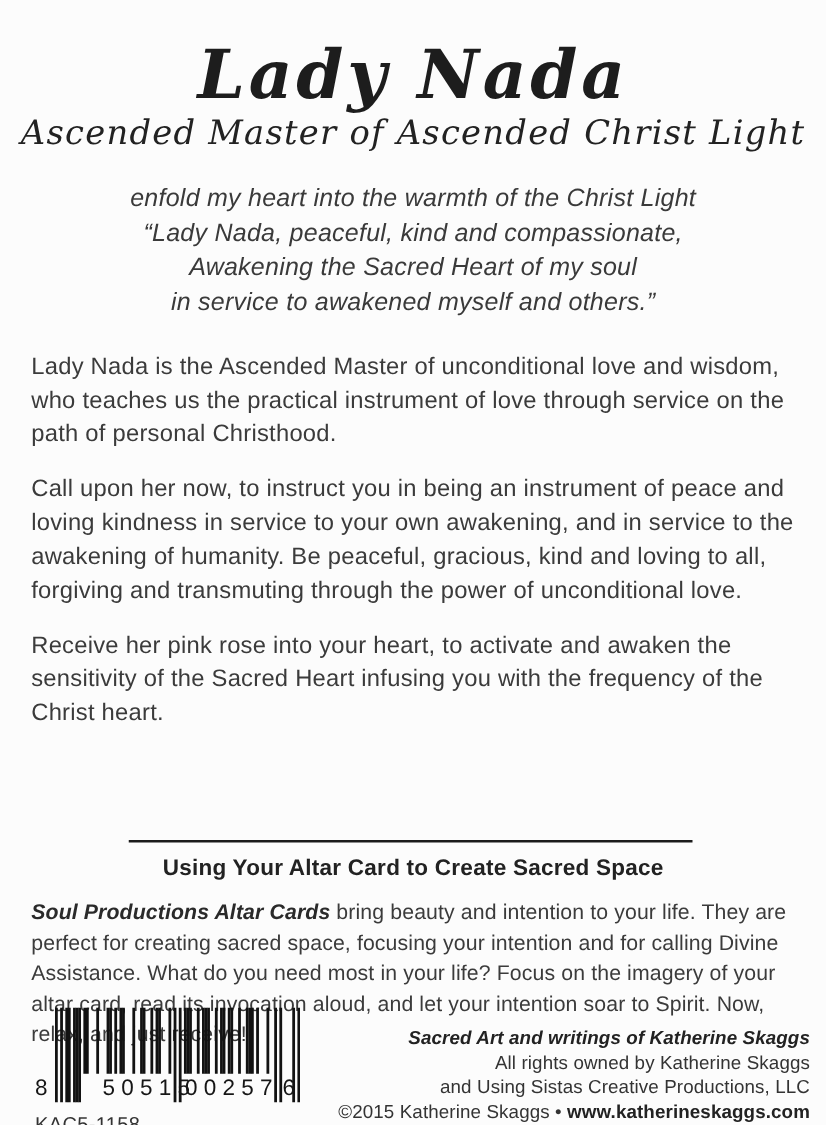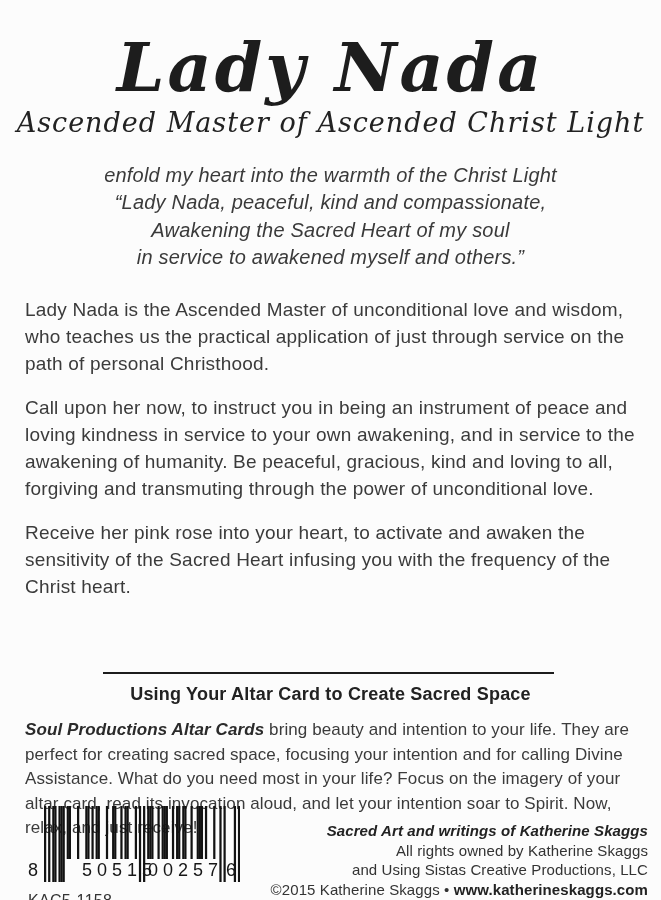--- a/index.html
+++ b/index.html
@@ -13,21 +13,21 @@
   }
   .card { position: relative; width: 661px; height: 900px; }
 
   
   .title {
     margin-top: 30px;
     text-align: center;
     font-family: "DejaVu Serif", serif;
     font-style: italic;
     font-weight: 600;
-    font-size: 68px;
+    font-size: 54px;
     line-height: 1.1;
     color: #1d1d1d;
     letter-spacing: 3px;
   }
   .subtitle {
     text-align: center;
     font-family: "DejaVu Serif", serif;
     font-style: italic;
     font-weight: 500;
     font-size: 27px;
@@ -133,21 +133,21 @@
   <div class="subtitle">Ascended Master of Ascended Christ Light</div>
 
   <div class="quote">
     <div>enfold my heart into the warmth of the Christ Light</div>
     <div>“Lady Nada, peaceful, kind and compassionate,</div>
     <div>Awakening the Sacred Heart of my soul</div>
     <div>in service to awakened myself and others.”</div>
   </div>
 
   <div class="body-text">
-    <p>Lady Nada is the Ascended Master of unconditional love and wisdom, who teaches us the practical application of just through service on the path of personal Christhood.</p>
+    <p>Lady Nada is the Ascended Master of unconditional love and wisdom, who teaches us the practical instrument of love through service on the path of personal Christhood.</p>
     <p>Call upon her now, to instruct you in being an instrument of peace and loving kindness in service to your own awakening, and in service to the awakening of humanity. Be peaceful, gracious, kind and loving to all, forgiving and transmuting through the power of unconditional love.</p>
     <p>Receive her pink rose into your heart, to activate and awaken the sensitivity of the Sacred Heart infusing you with the frequency of the Christ heart.</p>
   </div>
 
   <div class="divider"></div>
 
   <div class="usage-heading">Using Your Altar Card to Create Sacred Space</div>
 
   <div class="usage-text">
     <span class="lead">Soul Productions Altar Cards</span><span> bring beauty and intention to your life. They are perfect for creating sacred space, focusing your intention and for calling Divine Assistance. What do you need most in your life? Focus on the imagery of your altar card, read its invocation aloud, and let your intention soar to Spirit. Now, relax, and just receive!</span>

